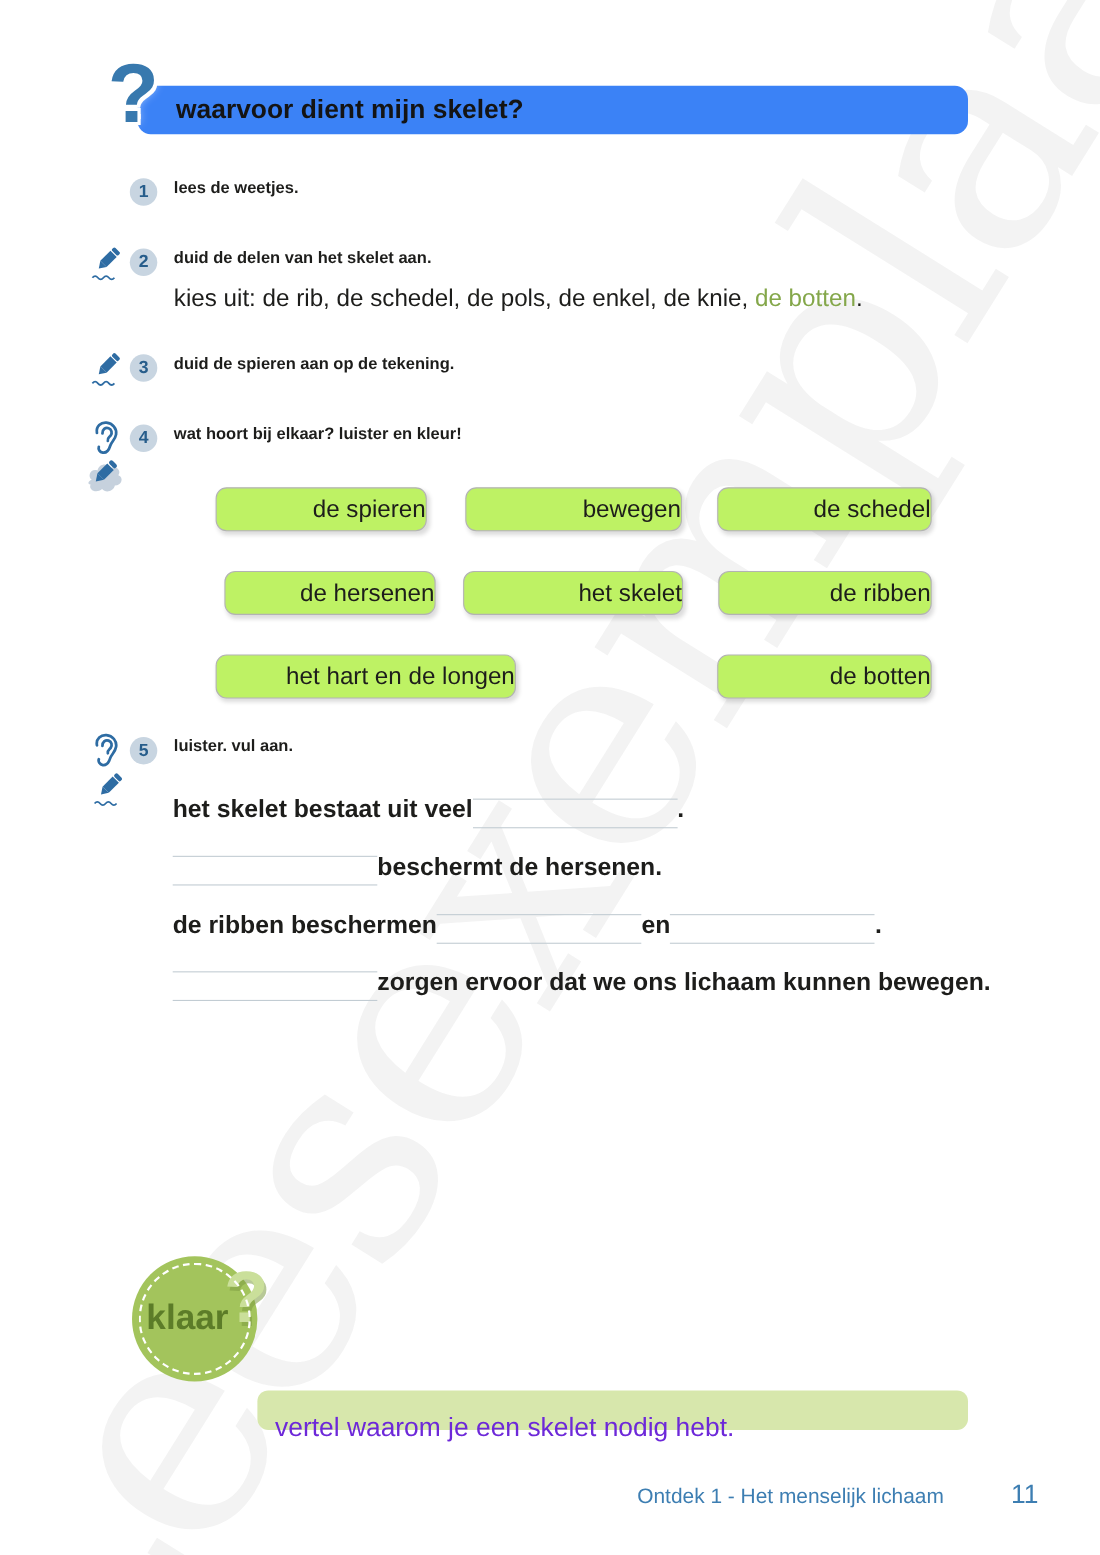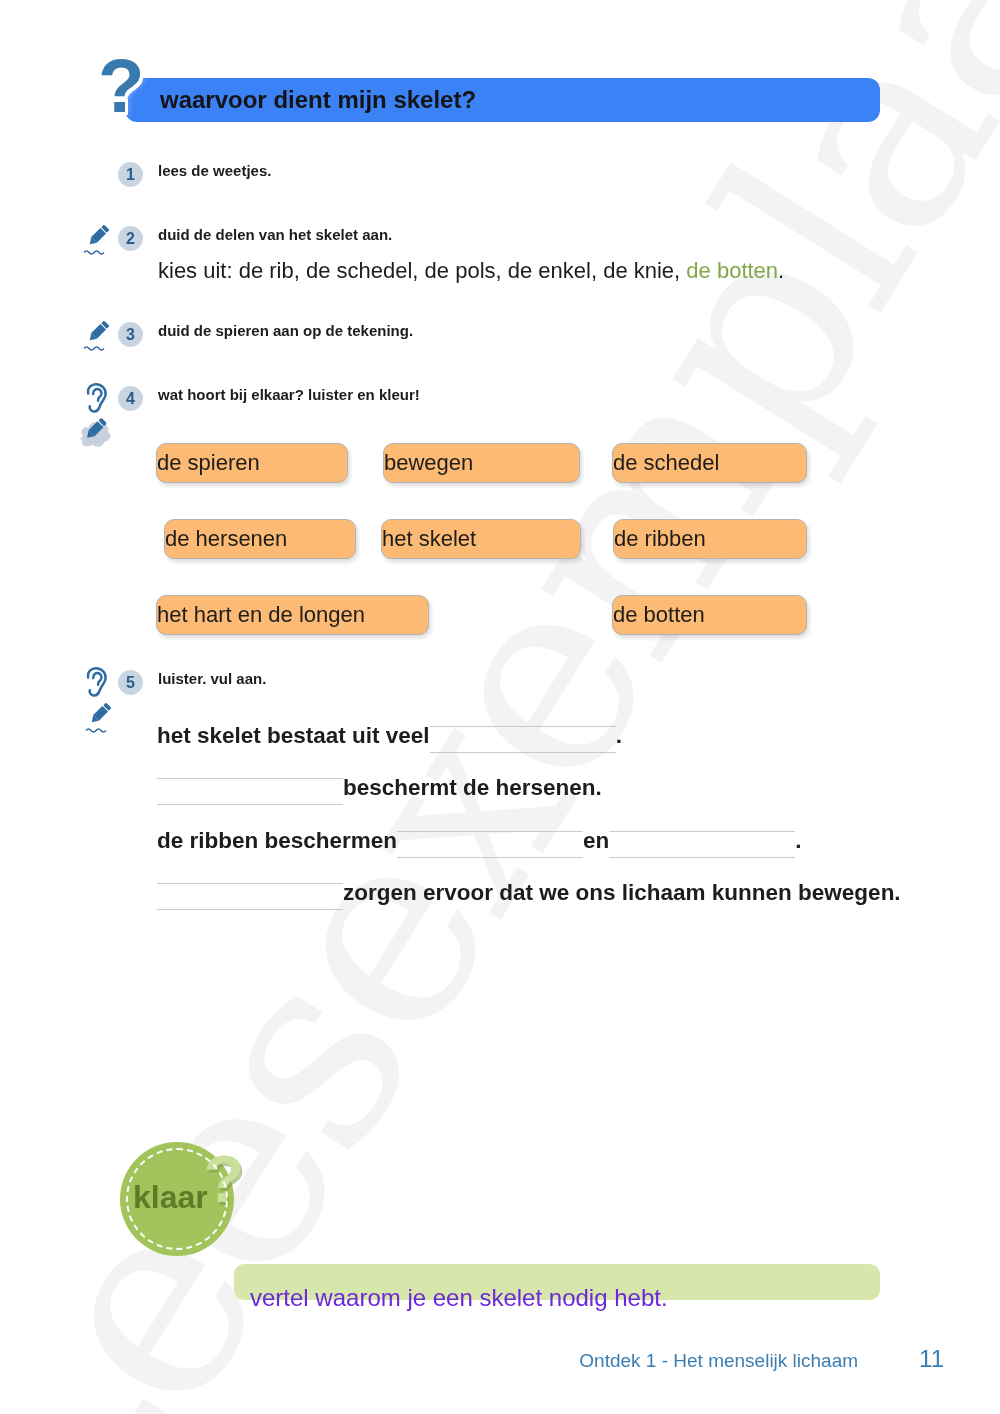--- a/index.html
+++ b/index.html
@@ -38,23 +38,23 @@
   }
   .task .title { position:absolute; left:158px; top:0; font-size:15px; font-weight:bold; }
   .task .icon { position:absolute; left:82px; top:-4px; }
   .subtitle { position:absolute; left:158px; top:258px; font-size:22px; }
   .green { color:#84a74a; }
   .icon-crayon { position:absolute; left:76px; top:414px; }
   .icon-pencil-5 { position:absolute; left:84px; top:700px; }
 
   
   .mbox {
-    position:absolute; height:38px; background:#fdba74; border:1.5px solid #b3b3b3;
+    position:absolute; height:38px; background:#bef264; border:1.5px solid #b3b3b3;
     border-radius:10px; box-shadow:2px 3px 4px rgba(0,0,0,0.14);
-    display:flex; align-items:center; justify-content:flex-start; font-size:22px;
+    display:flex; align-items:center; justify-content:flex-end; font-size:22px;margin-left:40px;
   }
   .mb1 { left:156px; top:443px; width:190px; }
   .mb2 { left:383px; top:443px; width:195px; }
   .mb3 { left:612px; top:443px; width:193px; }
   .mb4 { left:164px; top:519px; width:190px; }
   .mb5 { left:381px; top:519px; width:198px; }
   .mb6 { left:613px; top:519px; width:192px; }
   .mb7 { left:156px; top:595px; width:271px; }
   .mb8 { left:612px; top:595px; width:193px; }
 

